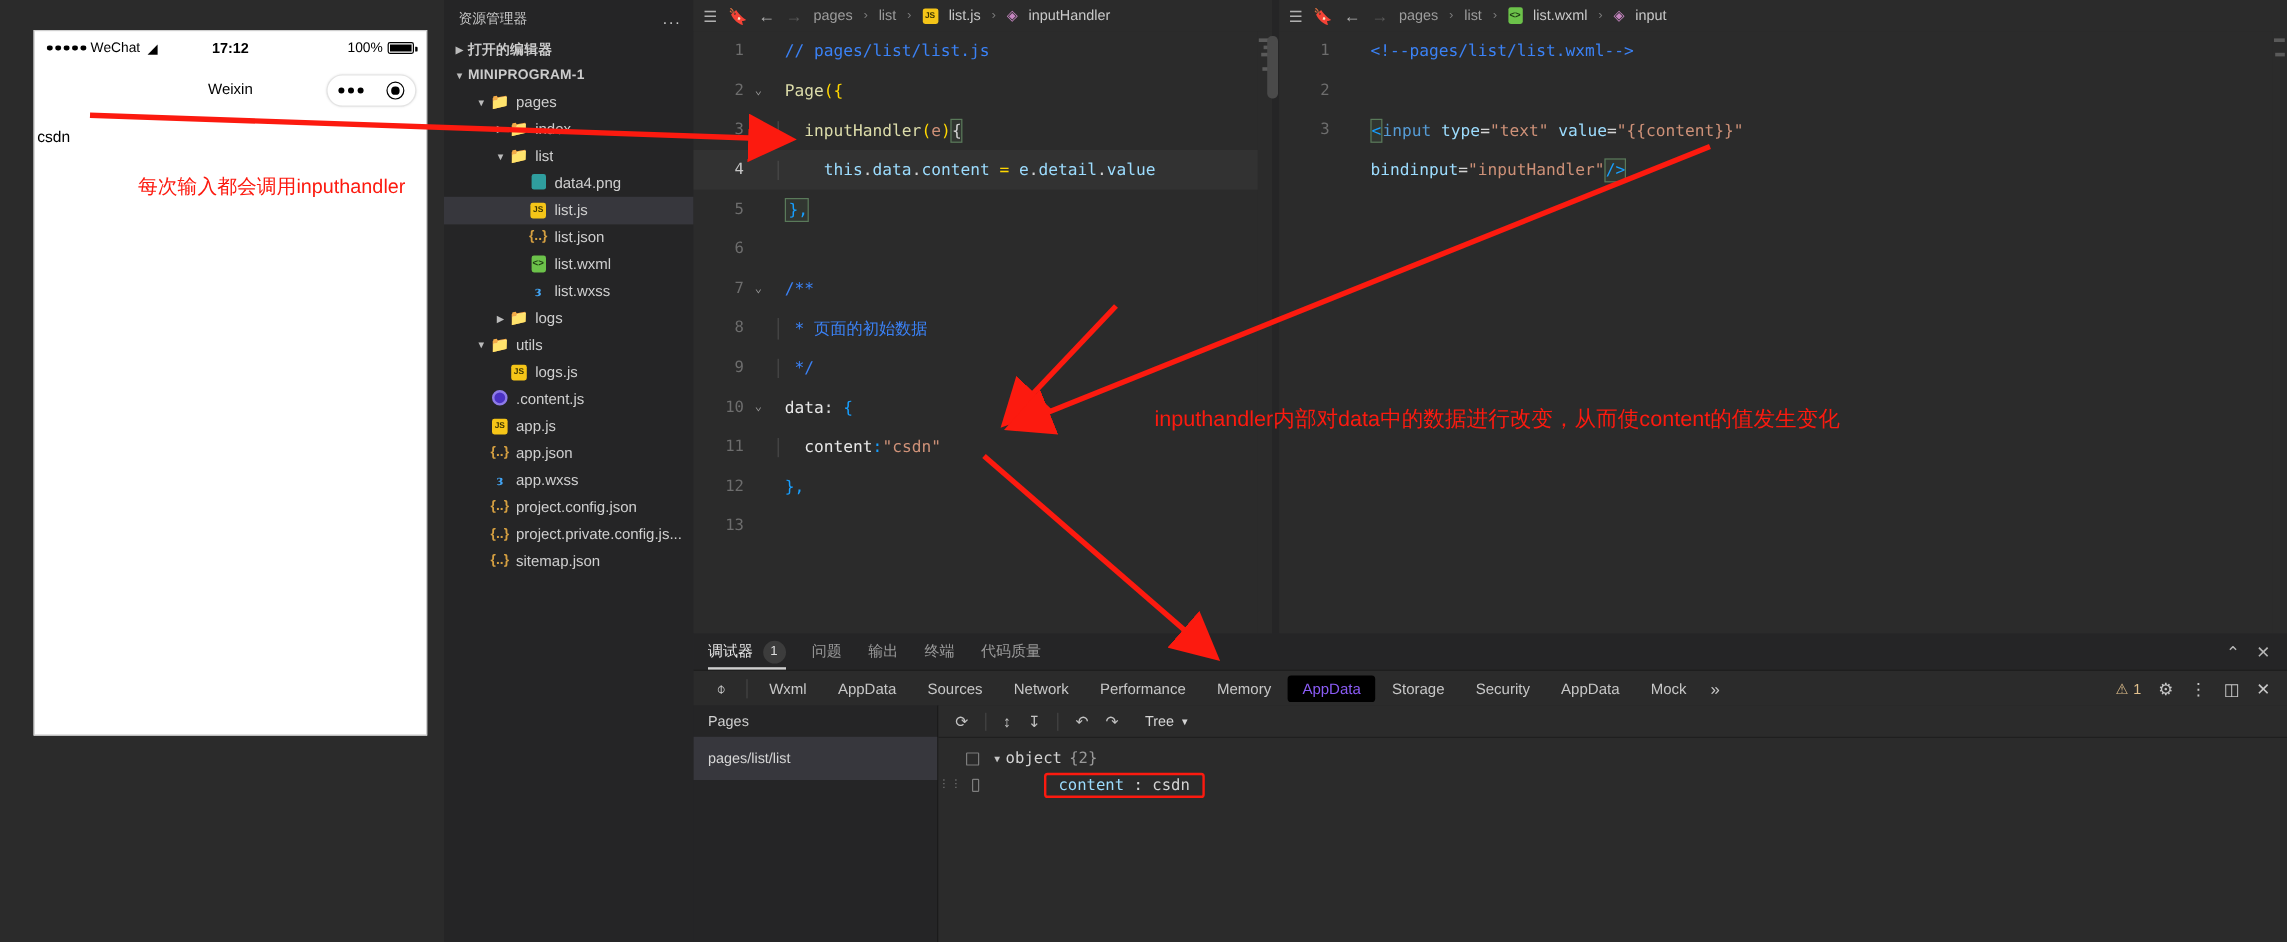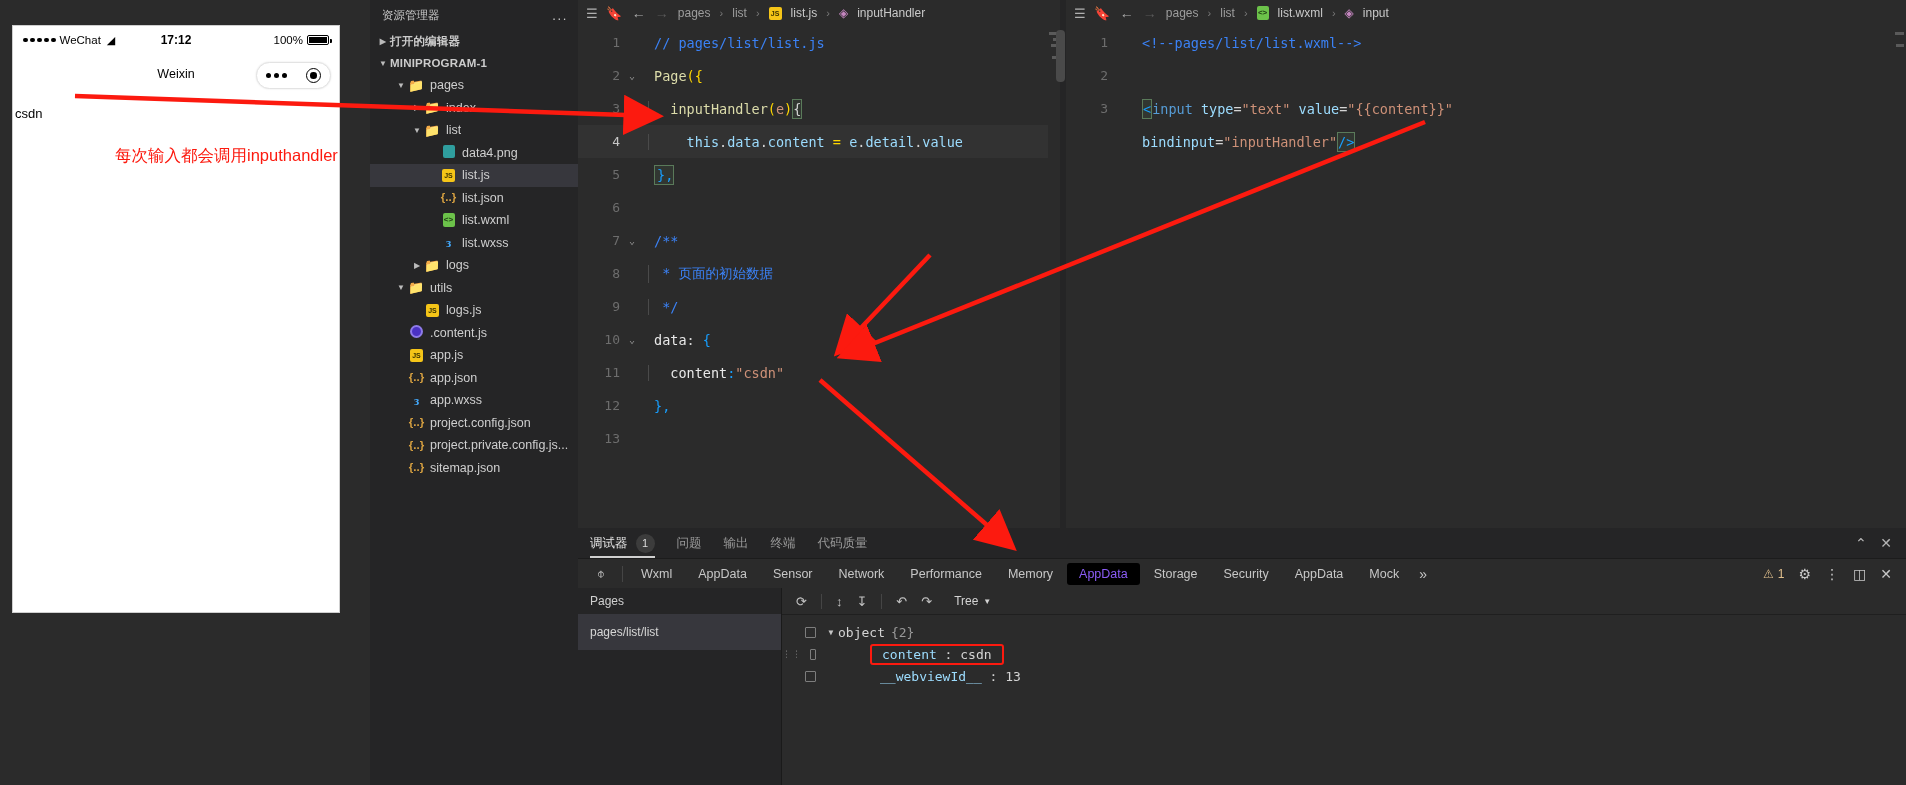--- a/index.html
+++ b/index.html
@@ -7,21 +7,21 @@
     width: 1906px; height: 785px;
     background: #252526;
     font-family: "Liberation Sans", sans-serif;
     overflow: hidden;
   }
   .app { position: relative; width: 1906px; height: 785px; background: #2b2b2b; }
 
   
   .simulator { position: absolute; left: 0; top: 0; width: 370px; height: 785px; background: #2b2b2b; }
   .phone {
-    position: absolute; left: 12px; top: 25px; width: 328px; height: 588px;
+    position: absolute; left: 28px; top: 25px; width: 328px; height: 588px;
     background: #ffffff; border: 1px solid #cfcfcf;
   }
   .phone-status {
     display: flex; align-items: center; height: 28px; padding: 0 10px;
     color: #000; font-size: 11.5px; position: relative;
   }
   .ps-left { display: flex; align-items: center; gap: 4px; }
   .sig-dots { display: flex; gap: 2.5px; }
   .sig-dots i { width: 4.5px; height: 4.5px; border-radius: 50%; background: #000; display: block; }
   .wifi-glyph { font-size: 11px; margin-left: 2px; }
@@ -507,21 +507,21 @@
           <span>✕</span>
         </div>
       </div>
 
     <div class="panel-bar">
       <span class="pb-icon">⌽</span>
       <span class="pb-div"></span>
       <span id="panel-tabs" style="display:flex;align-items:center;gap:2px">
           <span class="pb-tab">Wxml</span>
           <span class="pb-tab">AppData</span>
-          <span class="pb-tab">Sensor</span>
+          <span class="pb-tab">Sources</span>
           <span class="pb-tab">Network</span>
           <span class="pb-tab">Performance</span>
           <span class="pb-tab">Memory</span>
           <span class="pb-tab active">AppData</span>
           <span class="pb-tab">Storage</span>
           <span class="pb-tab">Security</span>
           <span class="pb-tab">AppData</span>
           <span class="pb-tab">Mock</span>
         </span>
       <span class="pb-more">»</span>
@@ -570,32 +570,26 @@
 
           <div class="trow">
             <span class="gutter">
               <span class="grip">⋮⋮</span>
               <span class="sqbox"></span>
             </span>
             <span class="tw"></span>
             <span style="margin-left:32px" class="hl-box"><span class="tkey">content</span><span class="tval"> : </span><span class="tval">csdn</span></span>
           </div>
 
-          <div class="trow">
-            <span class="gutter">
-              <span class="sqbox"></span>
-            </span>
-            <span class="tw"></span>
-            <span style="margin-left:42px"><span class="tkey">__webviewId__</span><span class="tval"> : </span><span class="tval">13</span></span>
-          </div>
         </div>
       </div>
     </div>
   </div>
 
+  <div class="annot-red annot-2">inputhandler内部对data中的数据进行改变，从而使content的值发生变化</div>
 
   <svg class="arrows" width="1906" height="785" viewBox="0 0 1906 785">
     <defs>
       <marker id="ah" markerWidth="9" markerHeight="9" refX="7" refY="4.5" orient="auto">
         <path d="M0,0 L9,4.5 L0,9 Z" fill="#fc1a0f"></path>
       </marker>
     </defs>
     <path d="M75,96 L655,116" stroke="#fc1a0f" stroke-width="4.5" fill="none" marker-end="url(#ah)"></path>
     <path d="M930,255 L840,350" stroke="#fc1a0f" stroke-width="4.5" fill="none" marker-end="url(#ah)"></path>
     <path d="M1425,122 L845,355" stroke="#fc1a0f" stroke-width="4.5" fill="none" marker-end="url(#ah)"></path>

